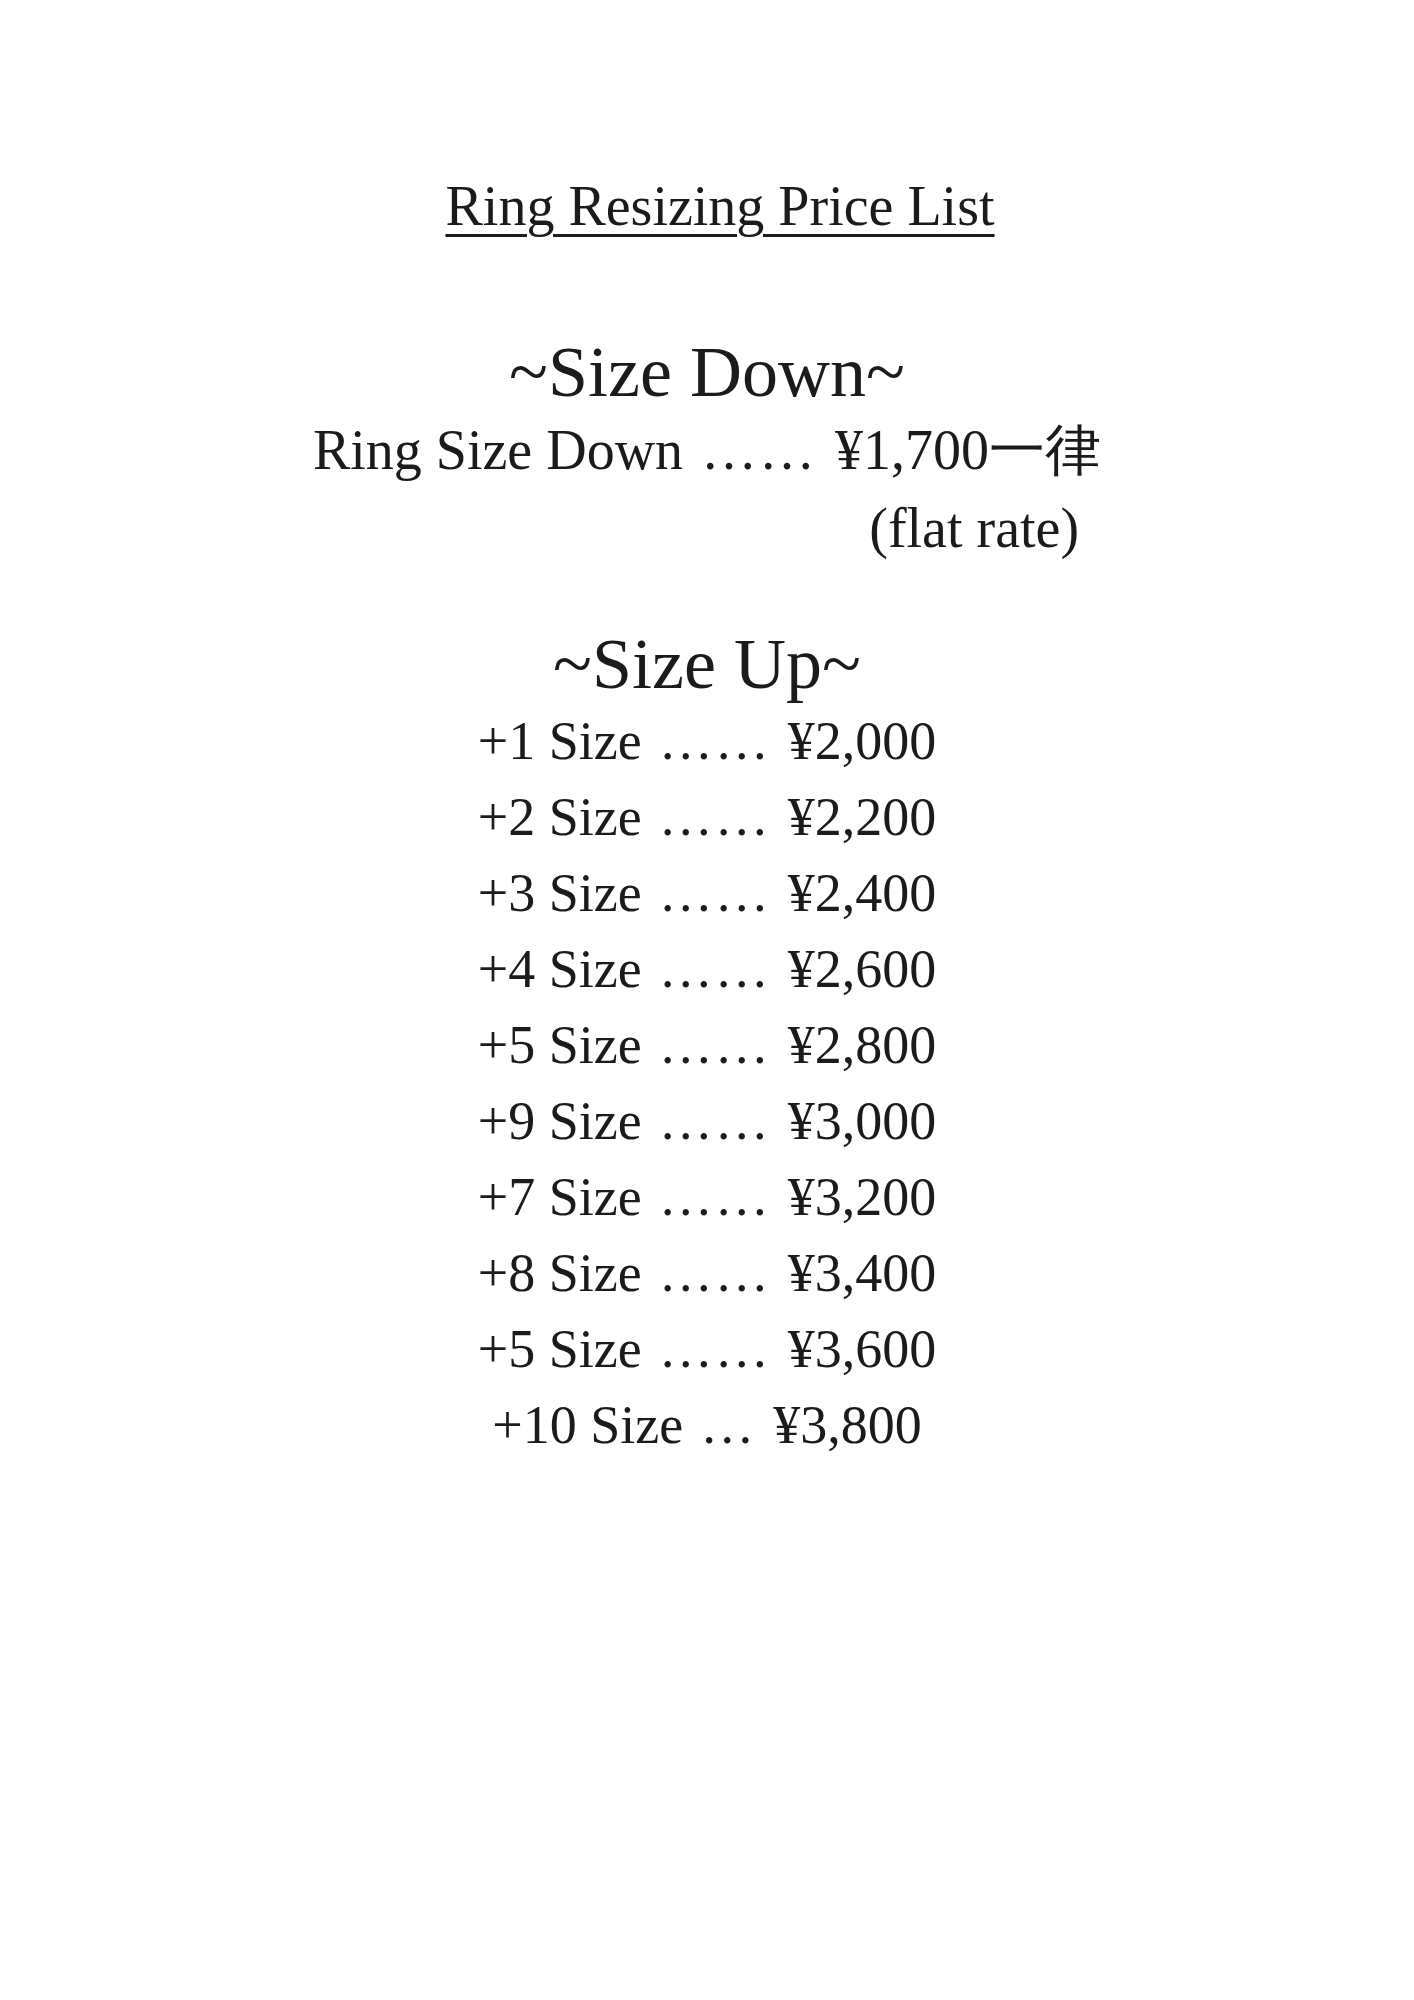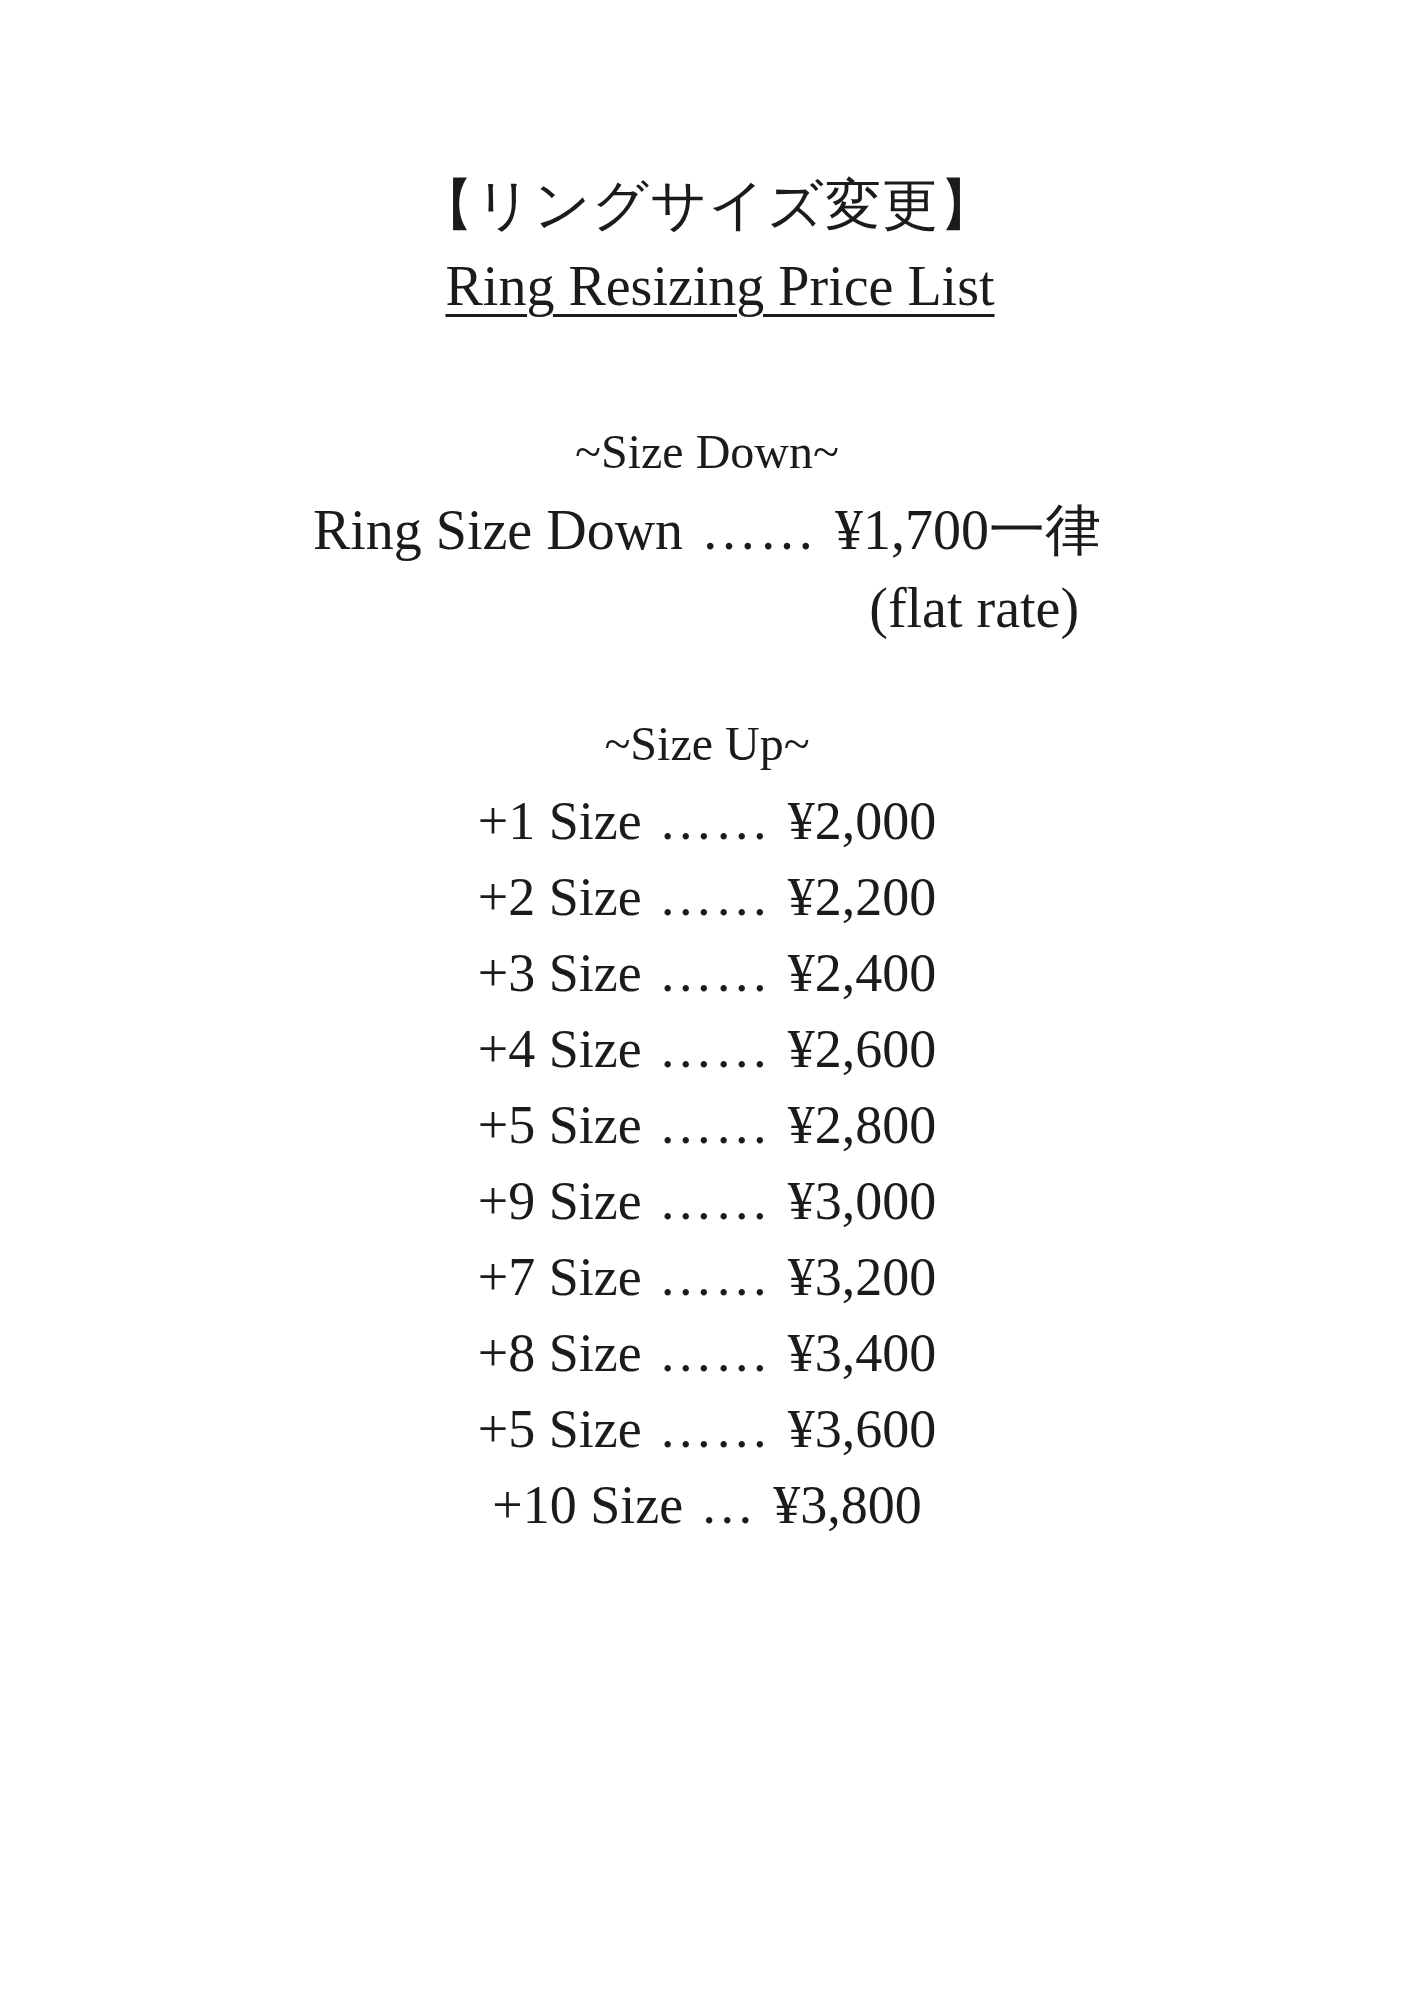--- a/index.html
+++ b/index.html
@@ -30,21 +30,21 @@
     font-size: 56px;
     line-height: 82px;
     text-decoration: underline;
     text-decoration-thickness: 3px;
     text-underline-offset: 9px;
     padding-left: 26px;
   }
   .section-down { margin-top: 86px; }
   .section-up   { margin-top: 58px; }
   .section-heading {
-    font-size: 48px;
+    font-size: 72px;
     line-height: 78px;
   }
   .down-wrap {
     display: inline-block;
     text-align: right;
   }
   .down-line {
     display: flex;
     justify-content: center;
     gap: 18px;
@@ -65,21 +65,20 @@
     font-size: 54px;
     line-height: 76px;
   }
   .row-dots, .down-dots { letter-spacing: 2px; }
 </style>
 </head>
 <body>
 
 <div class="page">
 
-  <div class="title-jp">【リングサイズ変更】</div>
 
   <div class="title-en">Ring Resizing Price List</div>
 
   <div class="section-down">
     <div class="section-heading">~Size Down~</div>
     <div class="down-wrap">
       <div class="down-line">
         <span>Ring Size Down</span>
         <span class="down-dots">……</span>
         <span class="price-group"><span>¥1,700</span><span>一律</span></span>

